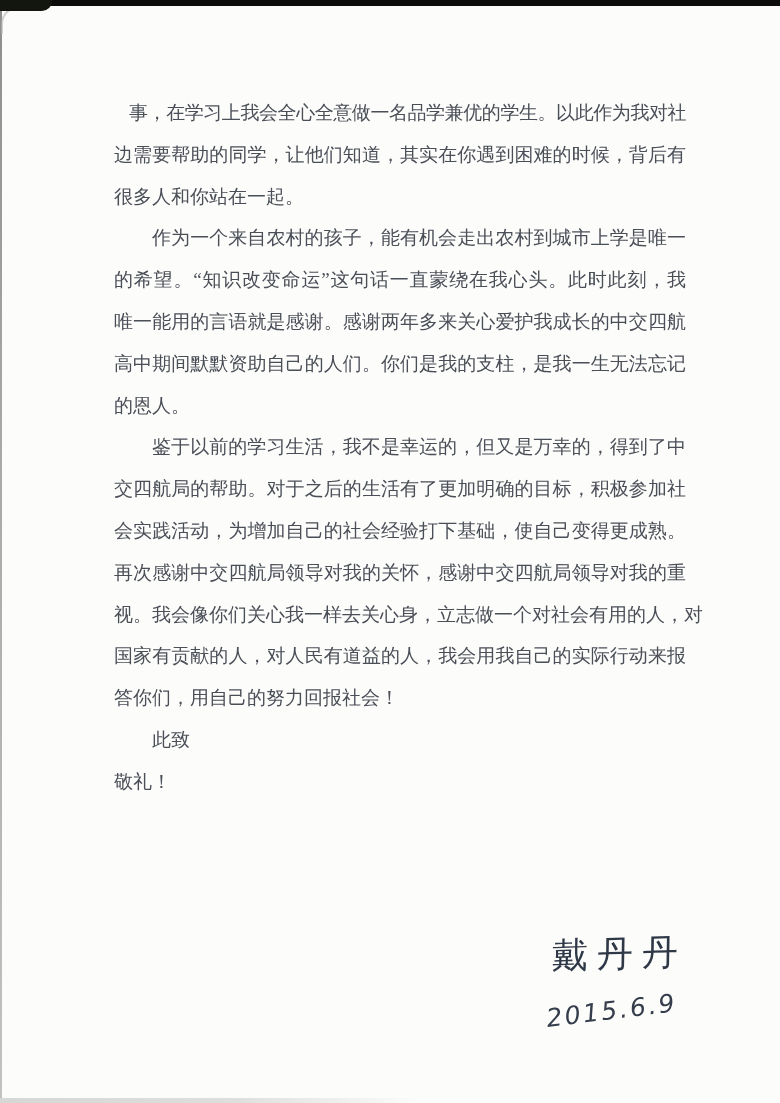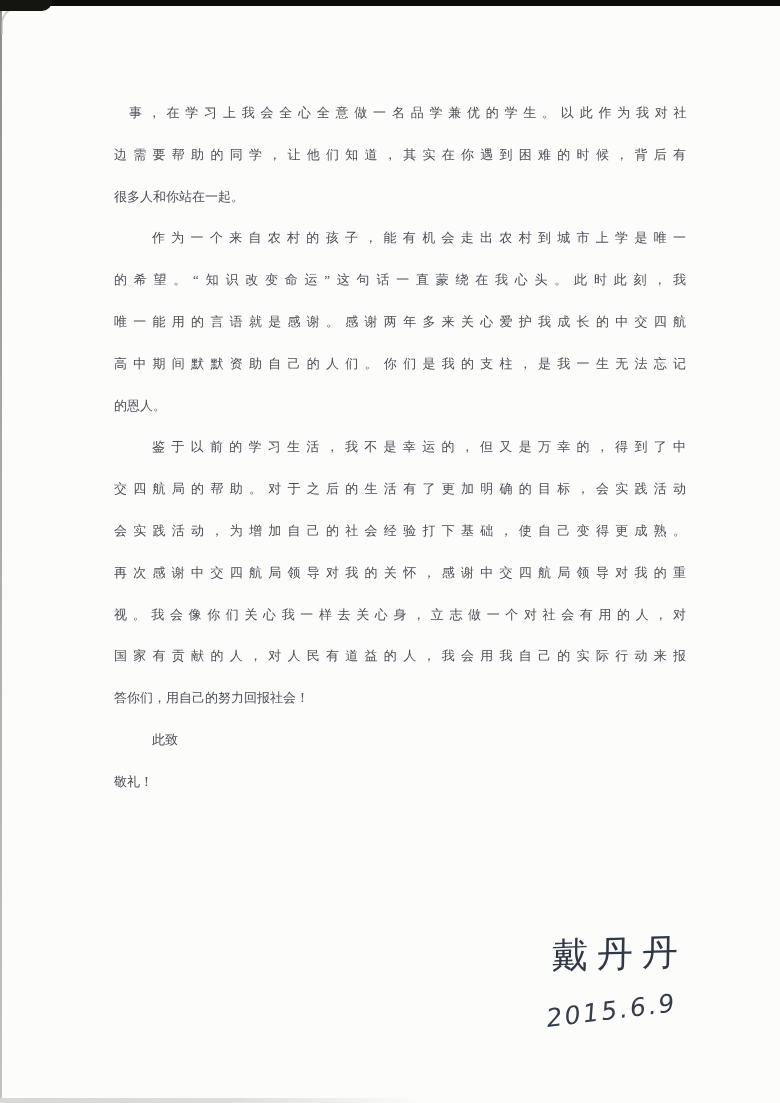--- a/index.html
+++ b/index.html
@@ -29,21 +29,21 @@
     opacity:.65;z-index:4;
   }
   .scan-bottom-strip{
     position:absolute;left:0;bottom:0;height:5px;width:420px;
     background:linear-gradient(90deg,#d7d7d5 0%,#dededc 55%,rgba(222,222,220,0) 100%);
     z-index:4;
   }
   
   .letter-body{
     position:absolute;left:114px;top:92px;width:572px;
-    font-size:13px;color:#4a4e57;
+    font-size:19px;color:#4a4e57;
   }
   .line{
     height:41.8px;line-height:41.8px;
     text-align:justify;text-align-last:justify;
     white-space:nowrap;overflow:visible;
   }
   .line.no-just{text-align:right;text-align-last:left;}
   .line.ind-none{text-indent:0;}
   .line.ind-half{text-indent:15px;letter-spacing:-0.55px;}
   .line.ind-two{text-indent:38px;}
@@ -76,21 +76,21 @@
   <div class="letter-body" id="letter-body">
       <div class="line ind-half">事，在学习上我会全心全意做一名品学兼优的学生。以此作为我对社</div>
       <div class="line ind-none">边需要帮助的同学，让他们知道，其实在你遇到困难的时候，背后有</div>
       <div class="line ind-none no-just">很多人和你站在一起。</div>
       <div class="line ind-two">作为一个来自农村的孩子，能有机会走出农村到城市上学是唯一</div>
       <div class="line ind-none">的希望。“知识改变命运”这句话一直蒙绕在我心头。此时此刻，我</div>
       <div class="line ind-none">唯一能用的言语就是感谢。感谢两年多来关心爱护我成长的中交四航</div>
       <div class="line ind-none">高中期间默默资助自己的人们。你们是我的支柱，是我一生无法忘记</div>
       <div class="line ind-none no-just">的恩人。</div>
       <div class="line ind-two">鉴于以前的学习生活，我不是幸运的，但又是万幸的，得到了中</div>
-      <div class="line ind-none">交四航局的帮助。对于之后的生活有了更加明确的目标，会实践活动</div>
+      <div class="line ind-none">交四航局的帮助。对于之后的生活有了更加明确的目标，积极参加社</div>
       <div class="line ind-none">会实践活动，为增加自己的社会经验打下基础，使自己变得更成熟。</div>
       <div class="line ind-none">再次感谢中交四航局领导对我的关怀，感谢中交四航局领导对我的重</div>
       <div class="line ind-none">视。我会像你们关心我一样去关心身，立志做一个对社会有用的人，对</div>
       <div class="line ind-none">国家有贡献的人，对人民有道益的人，我会用我自己的实际行动来报</div>
       <div class="line ind-none no-just">答你们，用自己的努力回报社会！</div>
       <div class="line ind-two no-just">此致</div>
       <div class="line ind-none no-just">敬礼！</div>
     </div>
 
   <div class="signature-name">戴丹丹</div>

